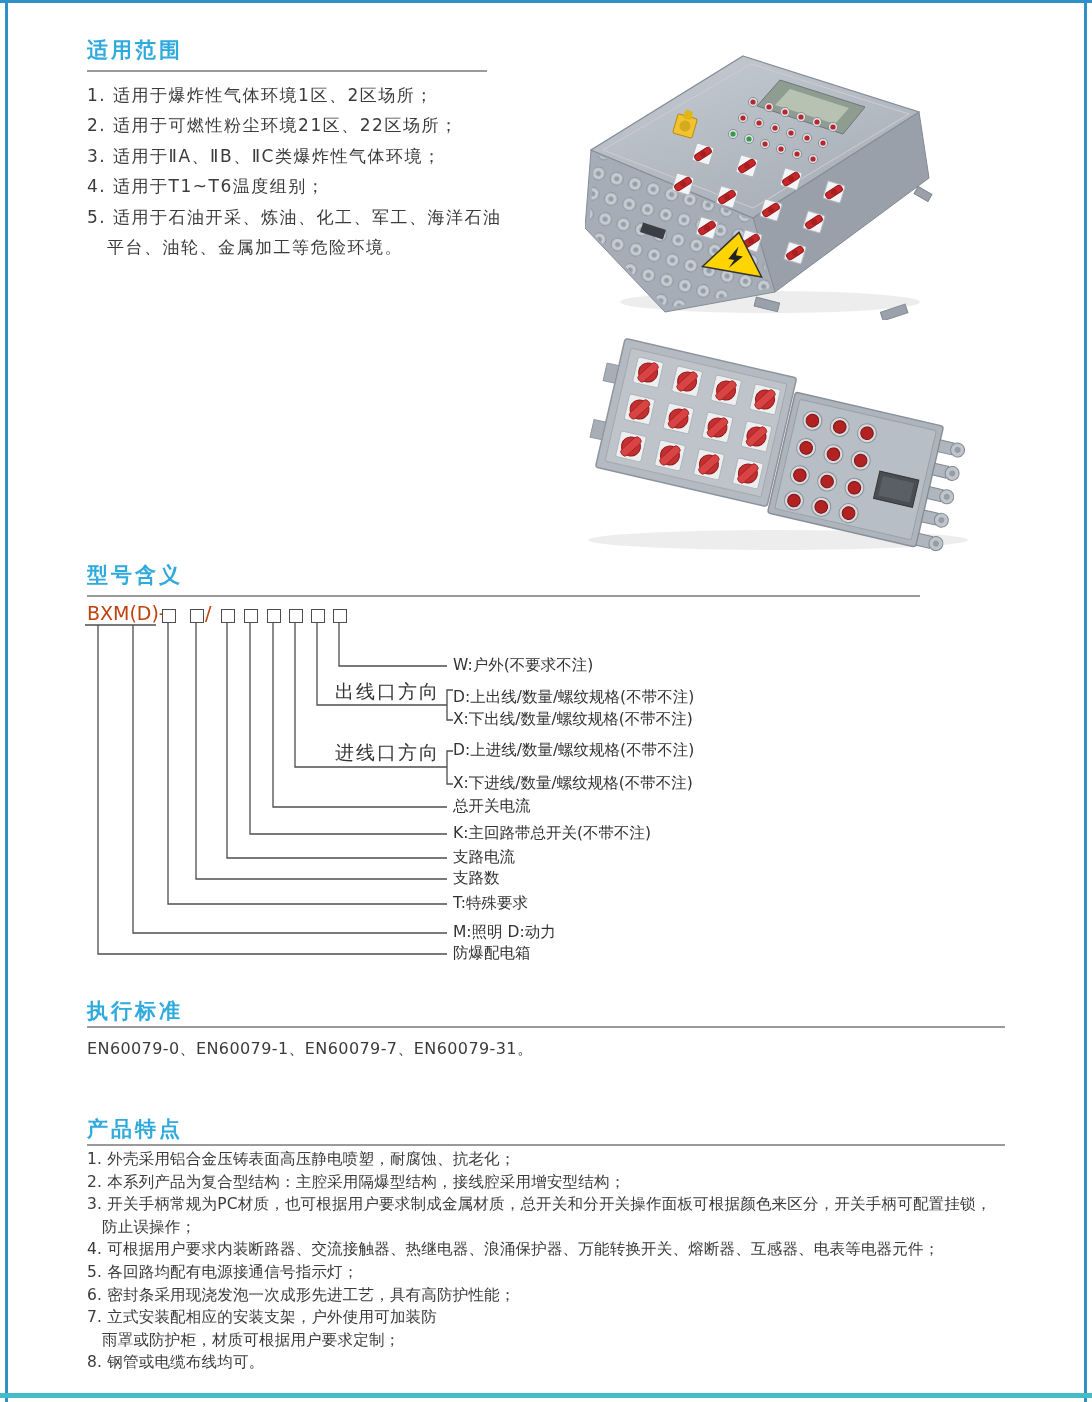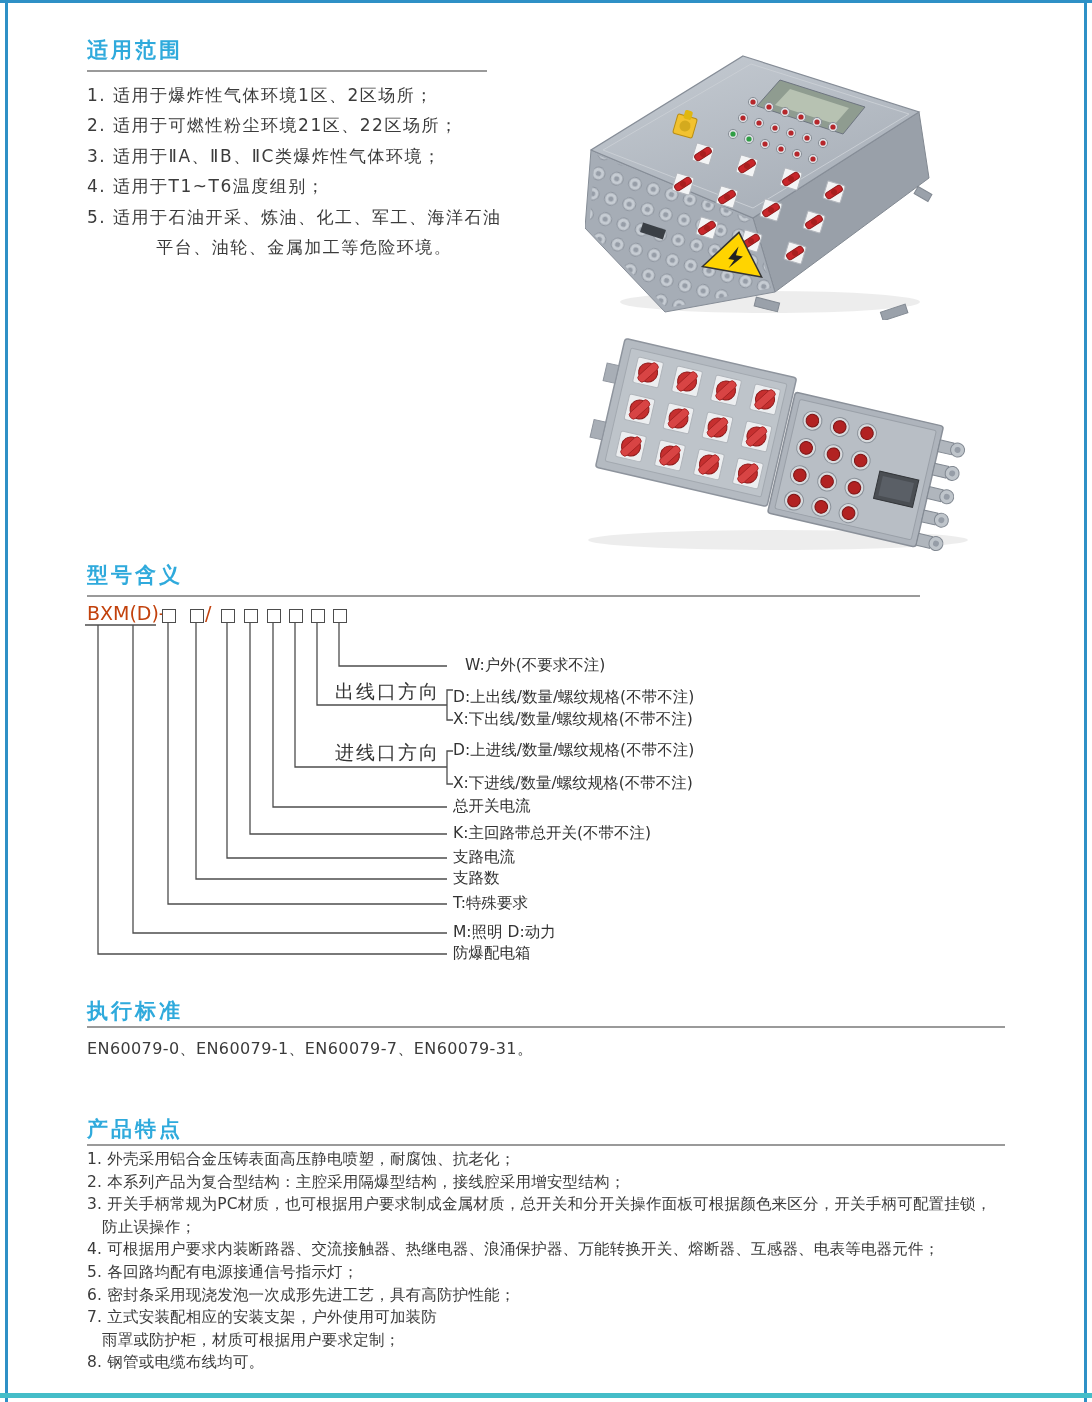--- a/index.html
+++ b/index.html
@@ -16,21 +16,21 @@
 
   .sec-title{
     position:absolute;color:#2faadc;font-size:21px;font-weight:bold;
     letter-spacing:3px;white-space:nowrap;
   }
   .rule{position:absolute;height:2px;background:#9a9a9a;}
 
   .textline{white-space:nowrap;}
 
   .scope-list{position:absolute;left:87px;top:80px;font-size:17px;line-height:30.4px;letter-spacing:1.5px;}
-  .scope-list .wrap{padding-left:20px;text-align:center;}
+  .scope-list .wrap{padding-left:20px;}
 
   .std-text{position:absolute;left:87px;top:1034px;font-size:16px;line-height:29px;letter-spacing:0.4px;}
 
   .feat-list{position:absolute;left:87px;top:1148px;font-size:15.5px;line-height:22.6px;letter-spacing:0.2px;}
   .feat-list .wrap{padding-left:15px;}
 
   
   .diagram{position:absolute;left:85px;top:601px;width:920px;height:380px;}
   .diagram svg{position:absolute;left:0;top:0;}
   .mcode{position:absolute;top:1px;font-size:19px;color:#c2410c;white-space:nowrap;}
@@ -237,21 +237,21 @@
   <span class="mbox" style="left:77px;"></span>
   <span class="mbox" style="left:105px;"></span>
   <span class="mcode" style="left:120px;">/</span>
   <span class="mbox" style="left:136px;"></span>
   <span class="mbox" style="left:159px;"></span>
   <span class="mbox" style="left:182px;"></span>
   <span class="mbox" style="left:204px;"></span>
   <span class="mbox" style="left:226px;"></span>
   <span class="mbox" style="left:248px;"></span>
 
-  <div class="dlabel" style="left:380px;top:54px;text-align:center;">W:户外(不要求不注)</div>
+  <div class="dlabel" style="left:368px;top:54px;text-align:center;">W:户外(不要求不注)</div>
   <div class="dgroup" style="left:250px;top:78px;">出线口方向</div>
   <div class="dlabel" style="left:368px;top:86px;">D:上出线/数量/螺纹规格(不带不注)</div>
   <div class="dlabel" style="left:368px;top:108px;">X:下出线/数量/螺纹规格(不带不注)</div>
   <div class="dgroup" style="left:250px;top:139px;">进线口方向</div>
   <div class="dlabel" style="left:368px;top:139px;">D:上进线/数量/螺纹规格(不带不注)</div>
   <div class="dlabel" style="left:368px;top:172px;">X:下进线/数量/螺纹规格(不带不注)</div>
   <div class="dlabel" style="left:368px;top:195px;">总开关电流</div>
   <div class="dlabel" style="left:368px;top:222px;">K:主回路带总开关(不带不注)</div>
   <div class="dlabel" style="left:368px;top:246px;">支路电流</div>
   <div class="dlabel" style="left:368px;top:267px;">支路数</div>

